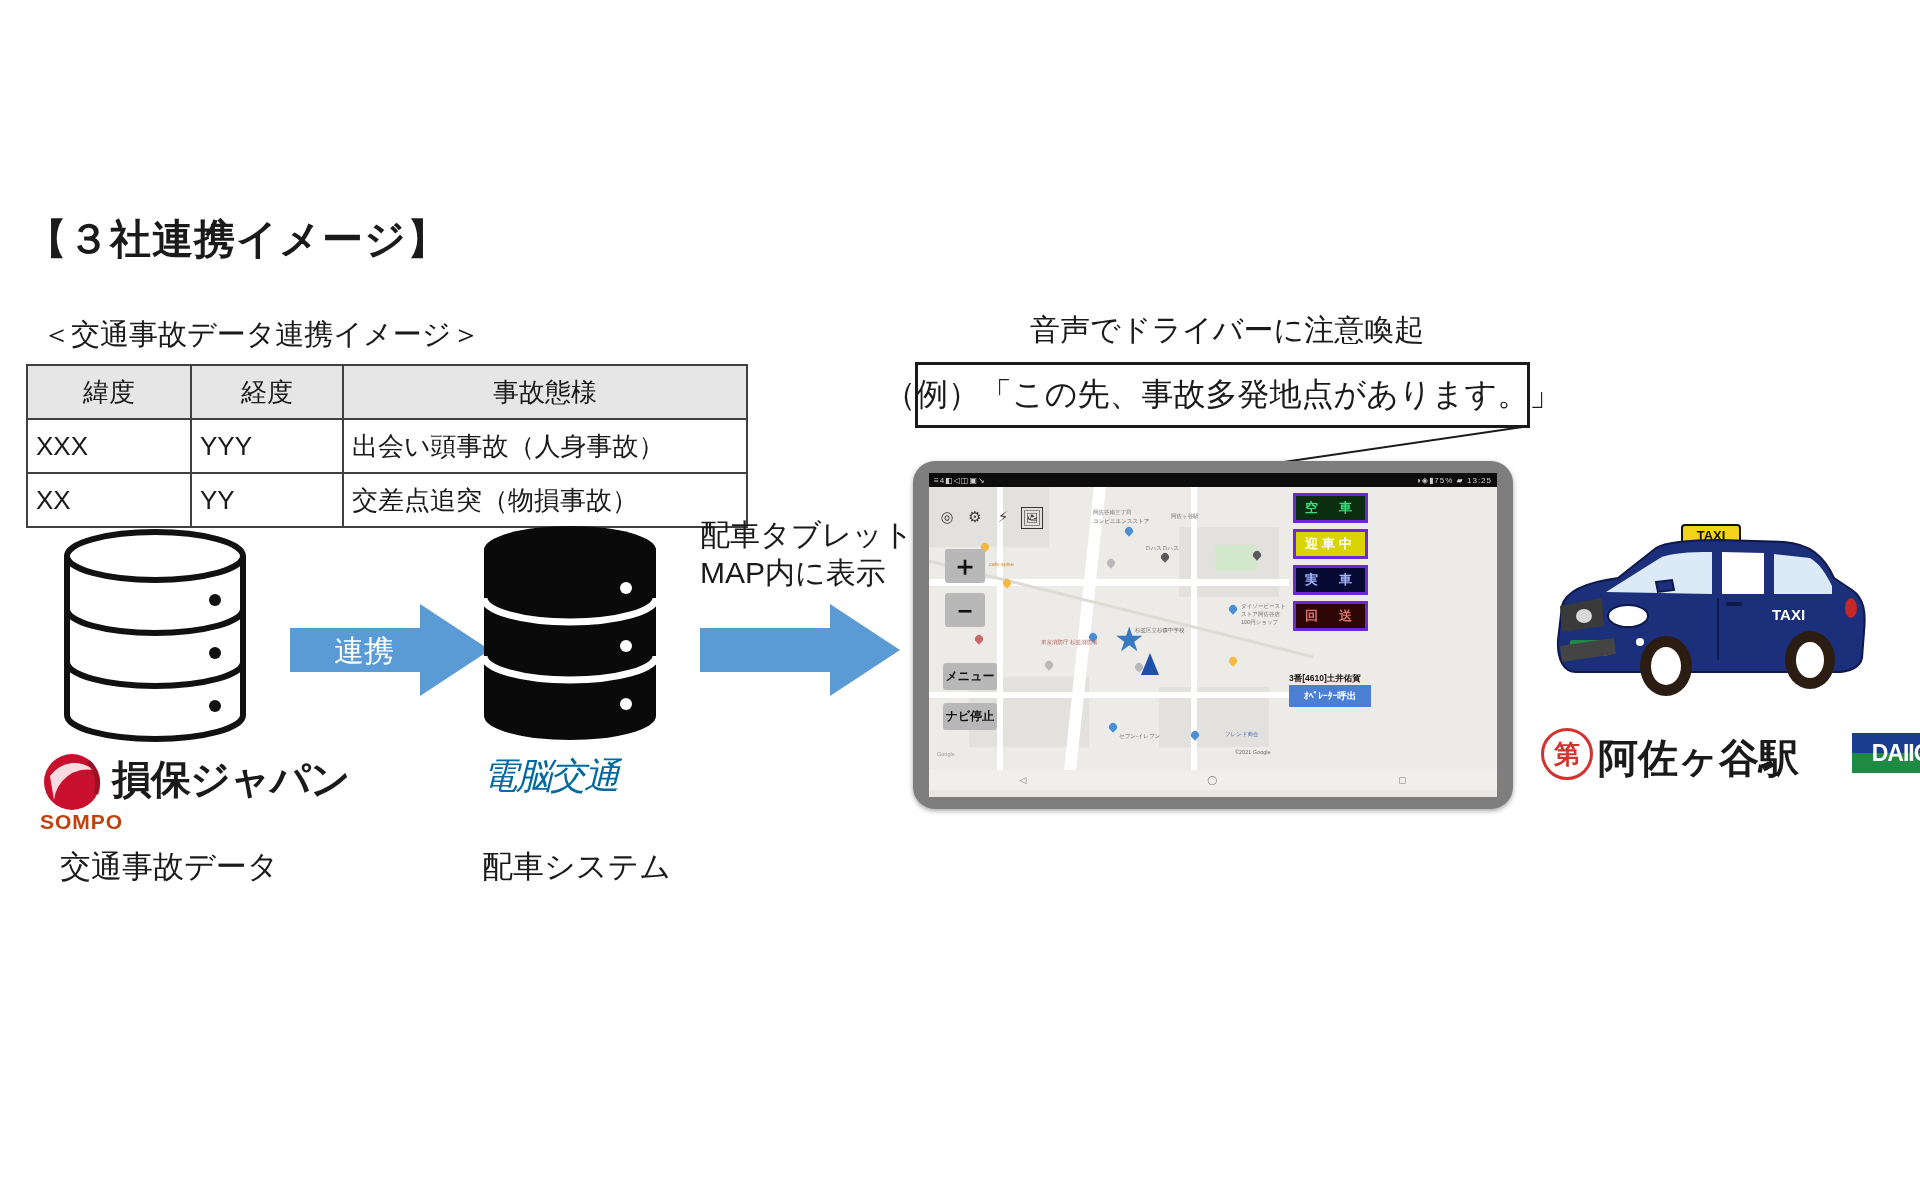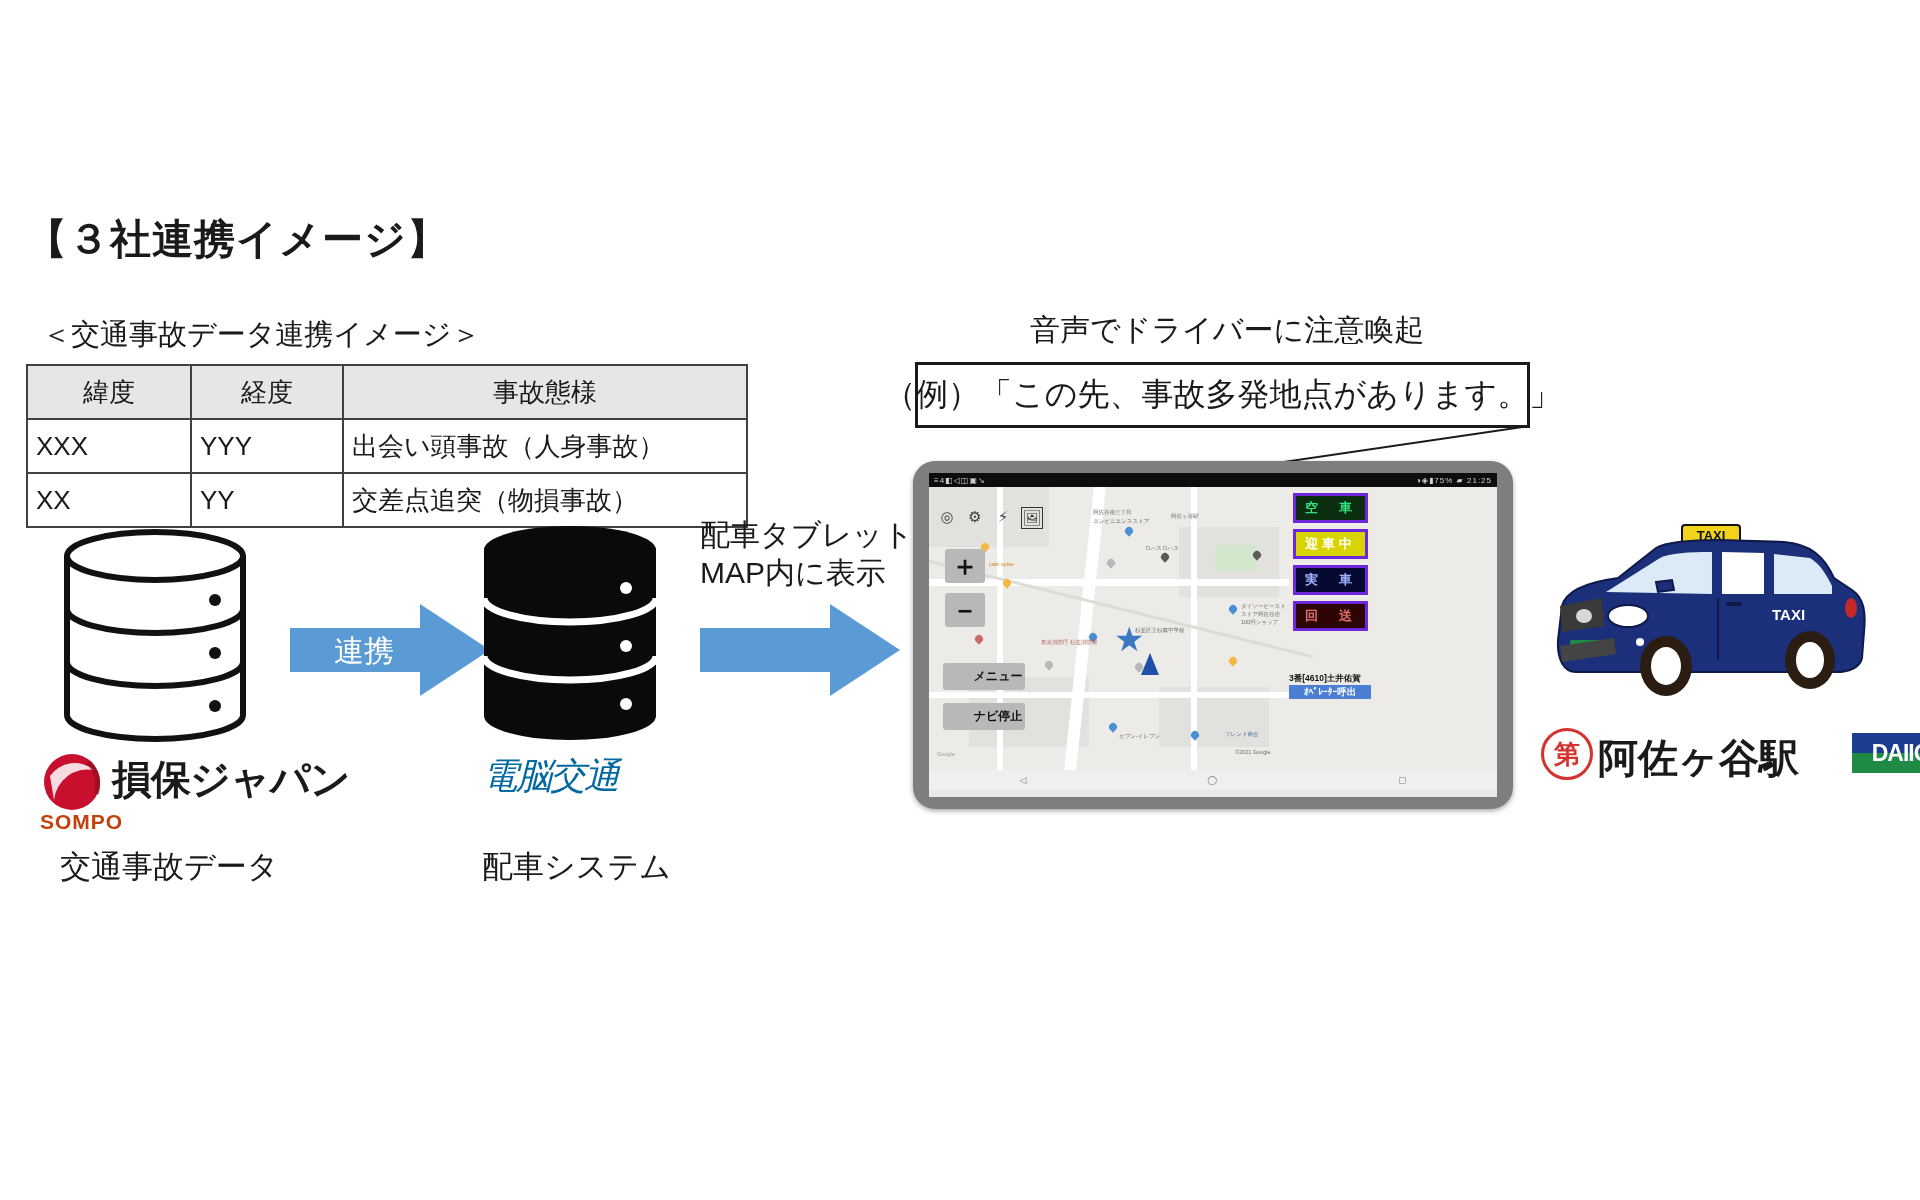--- a/index.html
+++ b/index.html
@@ -87,32 +87,32 @@
   }
   .toolbar-icn{
     position:absolute;width:20px;height:20px;display:flex;align-items:center;
     justify-content:center;font-size:15px;color:#3b3b3b;
   }
   .map-btn{
     position:absolute;background:#b8b8b8;color:#111;border-radius:3px;
     display:flex;align-items:center;justify-content:center;font-weight:bold;
   }
   .zoom-btn{width:40px;height:34px;font-size:27px;}
-  .menu-btn{width:54px;height:27px;font-size:12px;padding-left:28px;}
+  .menu-btn{width:54px;height:27px;font-size:12px;}
   .status-btn{
     position:absolute;left:364px;width:75px;height:30px;border:3px solid #6d28d9;
     display:flex;align-items:center;justify-content:center;
     font-size:13px;font-weight:bold;letter-spacing:4px;box-sizing:border-box;
   }
   #drv-line{
     position:absolute;left:360px;top:186px;width:82px;font-size:8.5px;
     font-weight:bold;color:#111;white-space:nowrap;
   }
   #op-btn{
-    position:absolute;left:360px;top:198px;width:82px;height:14px;
+    position:absolute;left:360px;top:198px;width:82px;height:22px;
     background:#4a7fd4;color:#fff;font-size:9.5px;font-weight:bold;
     display:flex;align-items:center;justify-content:center;
   }
   #nav-bar{
     height:20px;background:#f0efed;display:flex;align-items:center;
     justify-content:space-around;
   }
   .nav-g{color:#7b7b7b;font-size:9px;}
   #gstar{position:absolute;left:185px;top:135px;font-size:34px;color:#3b78c4;line-height:1;}
   #gnav{
@@ -221,21 +221,21 @@
 </div>
 <svg class="abs" style="left:1150px;top:424px;" width="400" height="60" viewBox="0 0 400 60">
   <line x1="380" y1="2" x2="10" y2="56" stroke="#1a1a1a" stroke-width="2"></line>
 </svg>
 
 <div class="abs" id="tablet">
   <div id="tablet-screen">
 
     <div id="status-bar">
       <span>≡4◧◁◫▣↘</span>
-      <span>◑◈▮75% ▰ 21:25</span>
+      <span>◑◈▮75% ▰ 13:25</span>
     </div>
 
     <div id="map-area">
 
       <div class="blk" style="left:0;top:0;width:120px;height:60px;"></div>
       <div class="blk" style="left:250px;top:40px;width:100px;height:70px;"></div>
       <div class="blk" style="left:40px;top:190px;width:120px;height:70px;"></div>
       <div class="blk" style="left:230px;top:200px;width:110px;height:60px;"></div>
       <div class="green" style="left:286px;top:58px;width:42px;height:26px;"></div>
 

